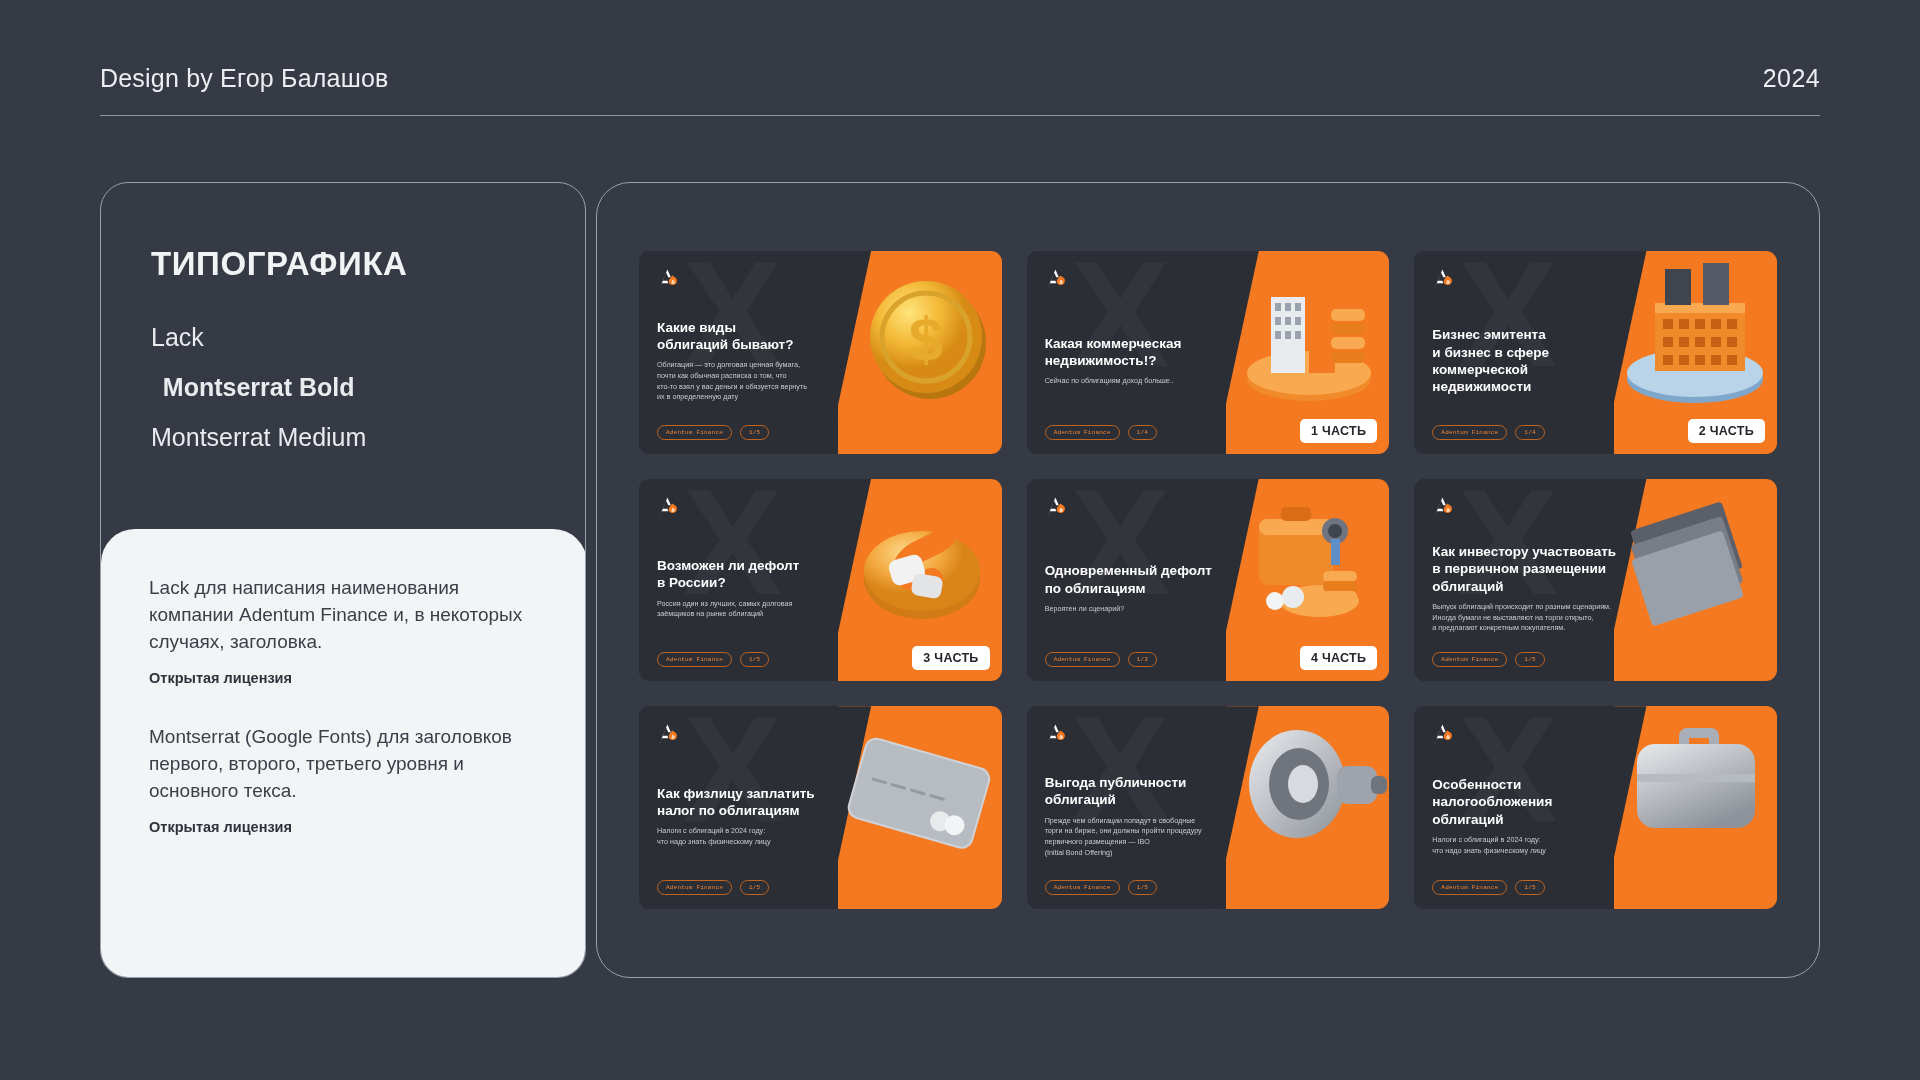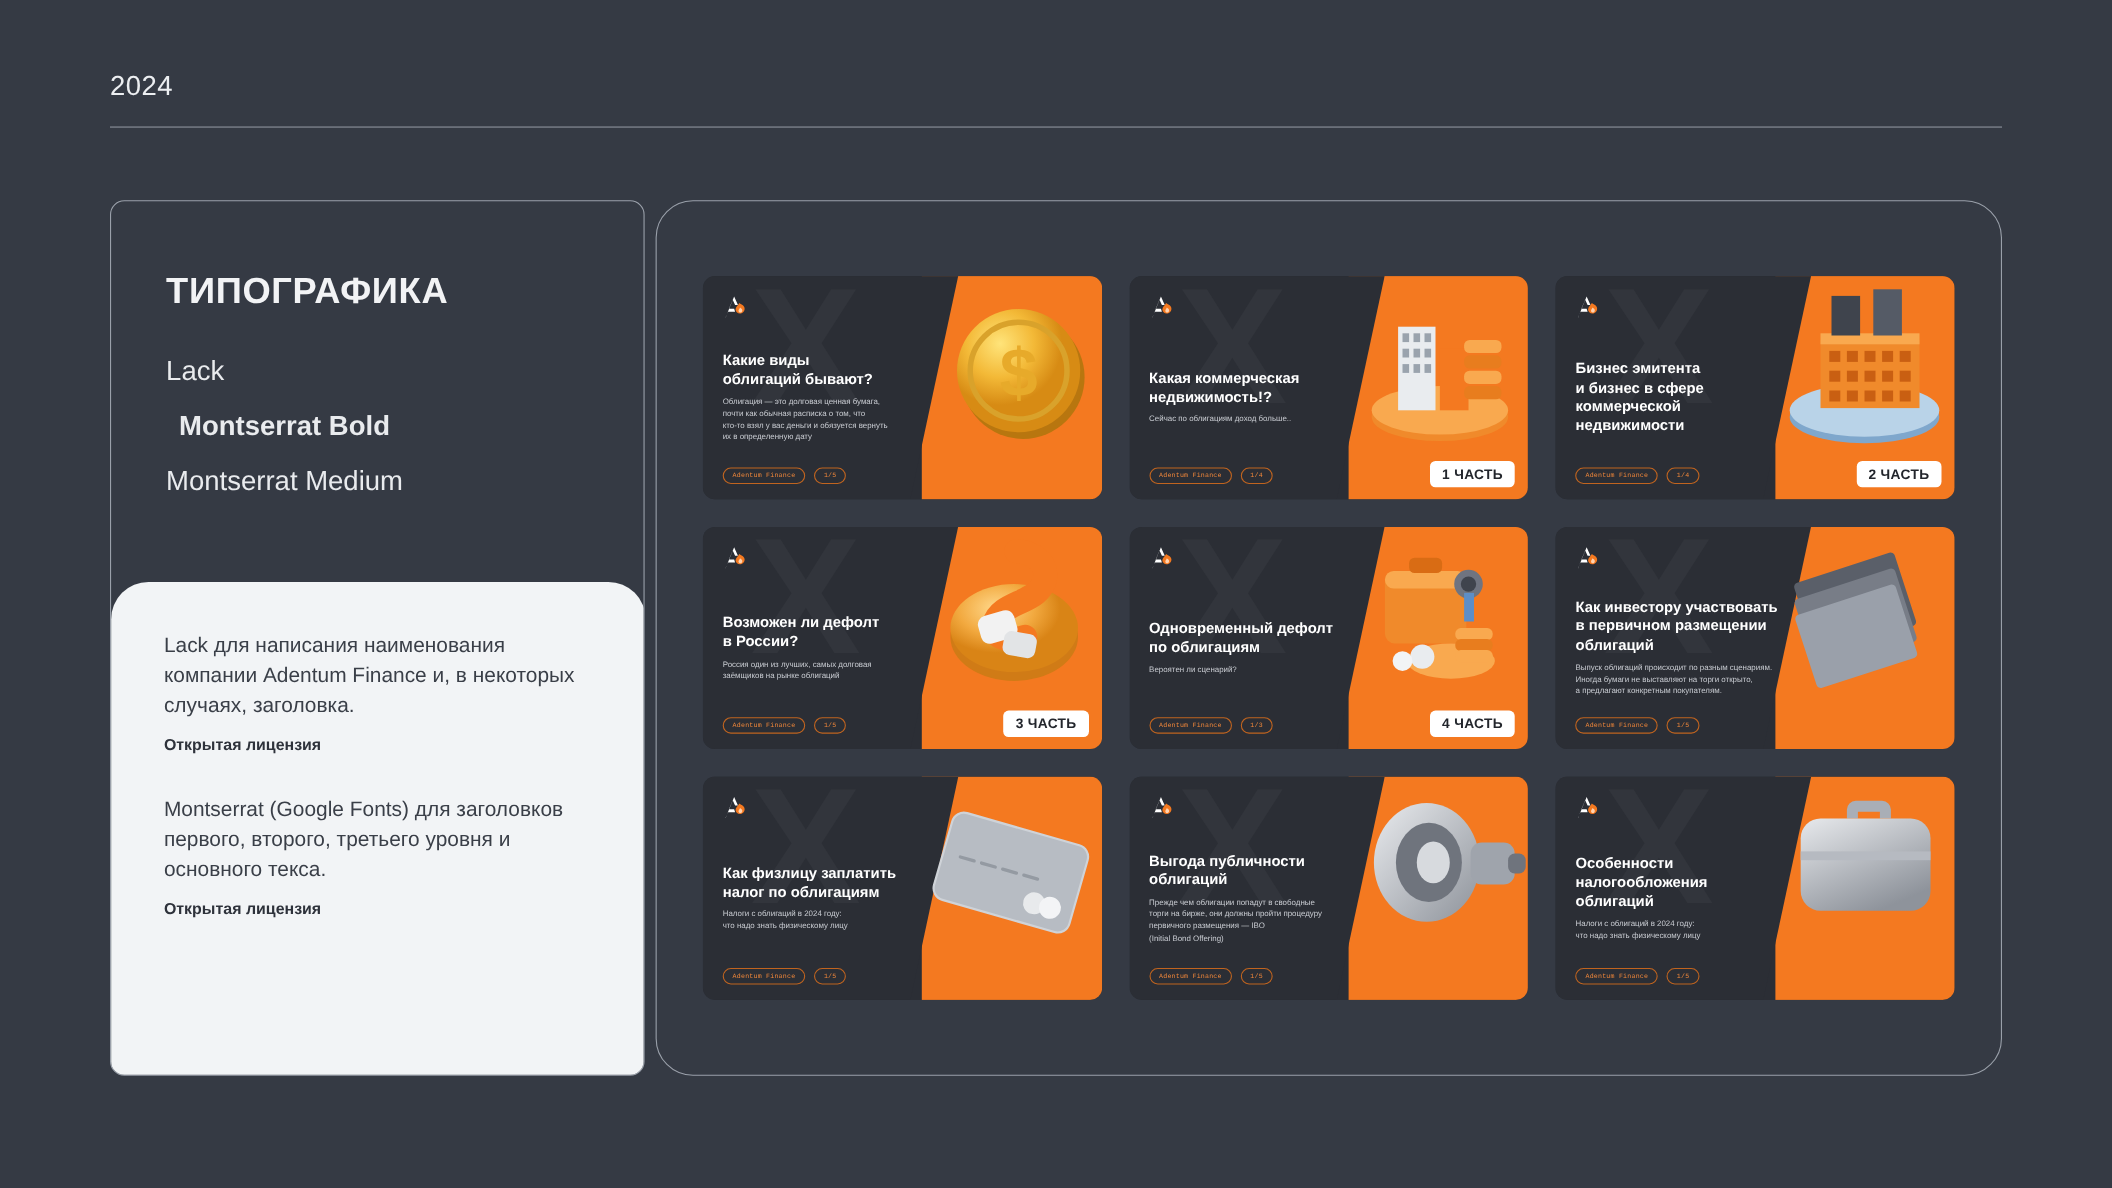--- a/index.html
+++ b/index.html
@@ -21,21 +21,21 @@
   .header-title {
     font-size: 25px; letter-spacing: .2px; color: #eceef1; font-weight: 400;
   }
   .header-year { font-size: 25px; color: #eceef1; font-weight: 400; letter-spacing: .4px; }
 
   
   .typo-panel {
     position: absolute; left: 100px; top: 182px;
     width: 486px; height: 796px;
     border: 1.5px solid #9aa0aa;
-    border-radius: 13px;
+    border-radius: 28px;
     overflow: hidden;
   }
   .typo-title {
     position: absolute; left: 50px; top: 62px;
     font-size: 33px; font-weight: 700; color: #f2f3f5; letter-spacing: .6px;
   }
   .typo-list { position: absolute; left: 50px; top: 140px; }
   .typo-item { color: #e9ebee; font-size: 25px; margin-bottom: 21px; }
   .typo-item.bold { font-weight: 700; text-align: center; }
   .typo-item.medium { font-weight: 400; }
@@ -131,20 +131,21 @@
 
   
   .illu { position: absolute; z-index: 4; pointer-events: none; }
 </style>
 </head>
 <body>
 
 <div class="page">
 
   <div class="header">
+    <div class="header-title">Design by Егор Балашов</div>
     <div class="header-year">2024</div>
   </div>
 
   <div class="typo-panel">
     <div class="typo-title">ТИПОГРАФИКА</div>
 
     <div class="typo-list">
       <div class="typo-item">Lack</div>
       <div class="typo-item bold">Montserrat Bold</div>
       <div class="typo-item medium">Montserrat Medium</div>

